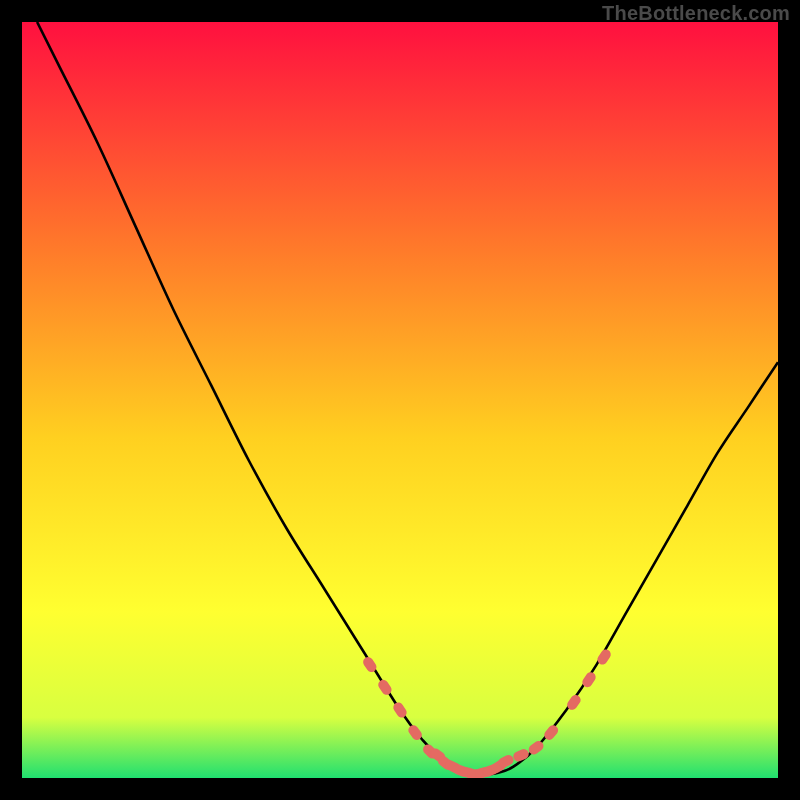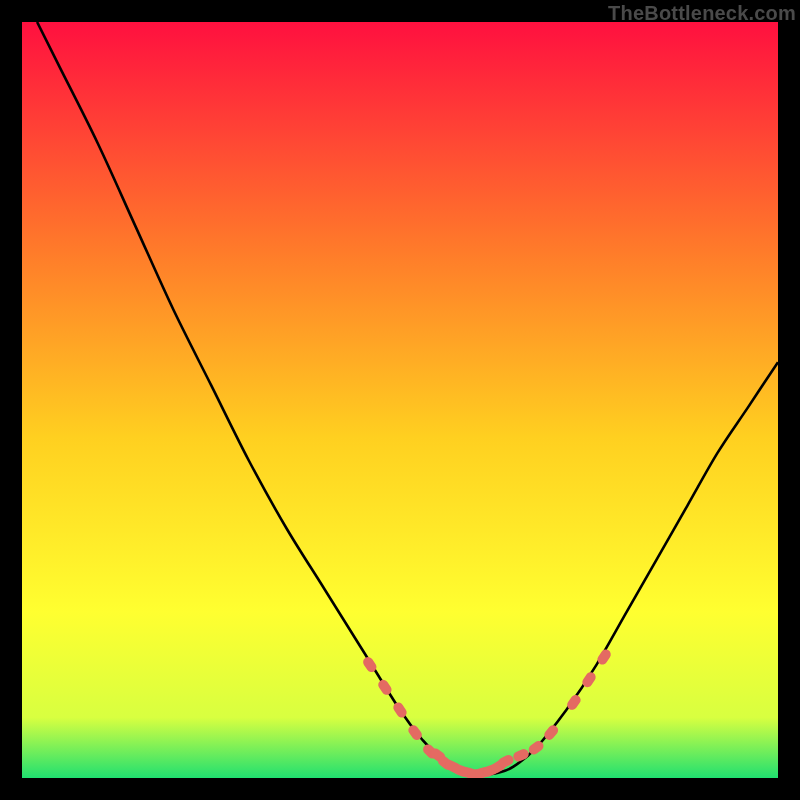--- a/index.html
+++ b/index.html
@@ -19,21 +19,21 @@
   .plot {
     position: absolute;
     left: 22px;
     top: 22px;
     width: 756px;
     height: 756px;
   }
   .watermark {
     position: absolute;
     top: 2px;
-    right: 4px;
+    right: 10px;
     font-size: 20px;
     font-weight: 600;
     color: #4a4a4a;
     letter-spacing: 0.2px;
     user-select: none;
   }
 </style>
 </head>
 <body>
 

